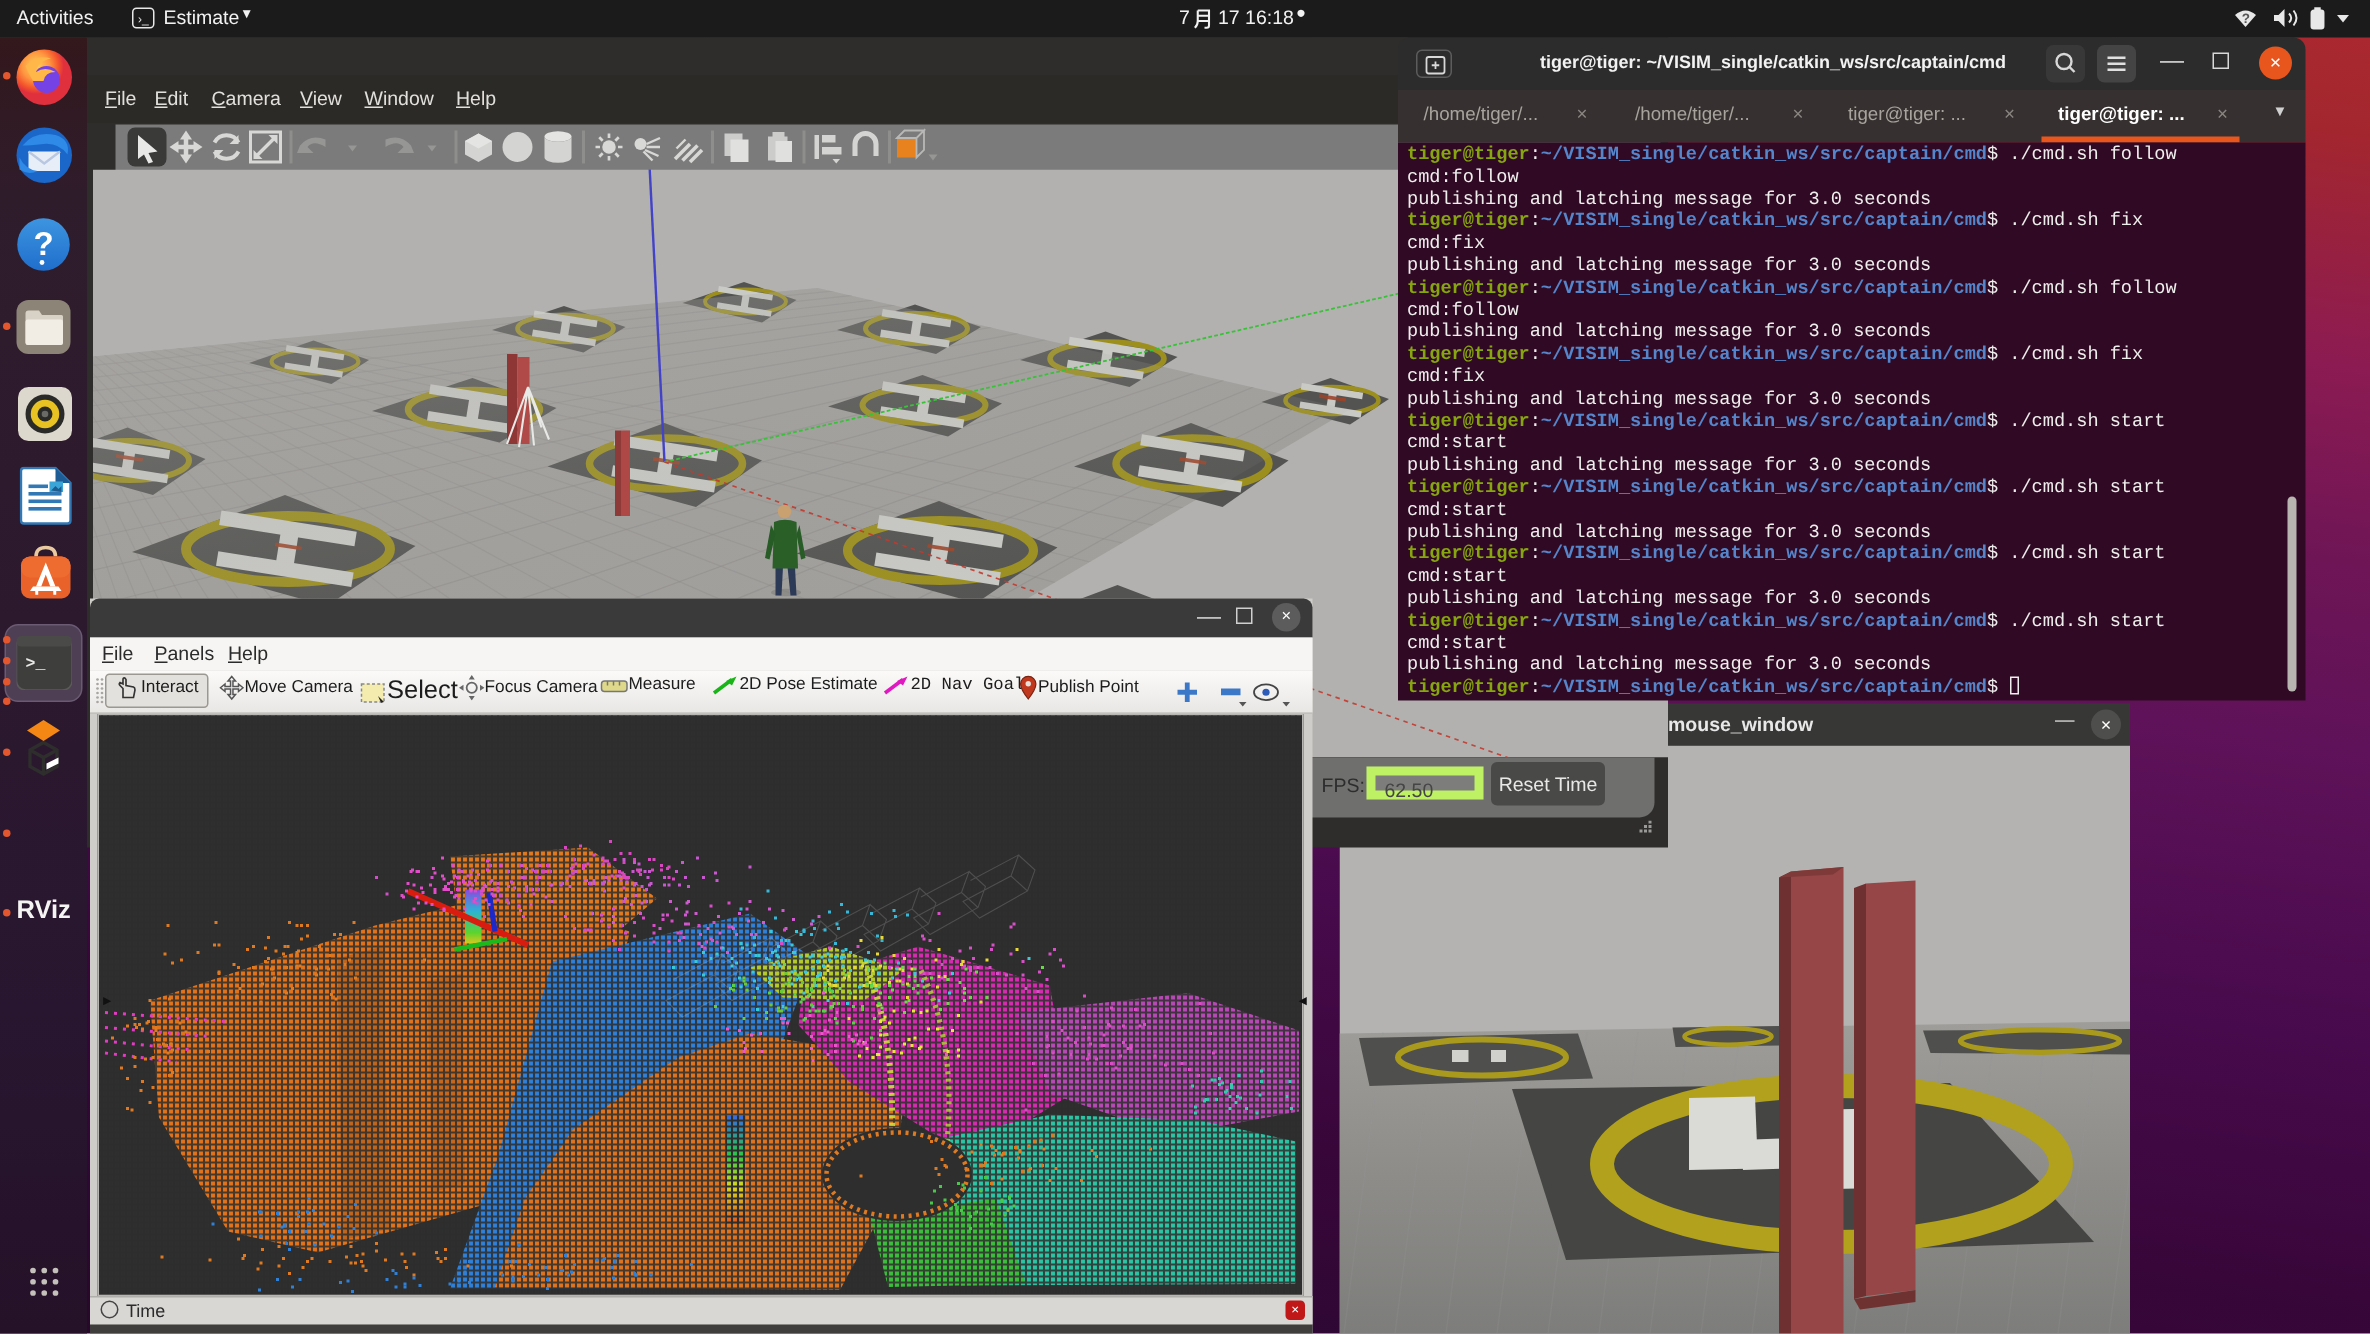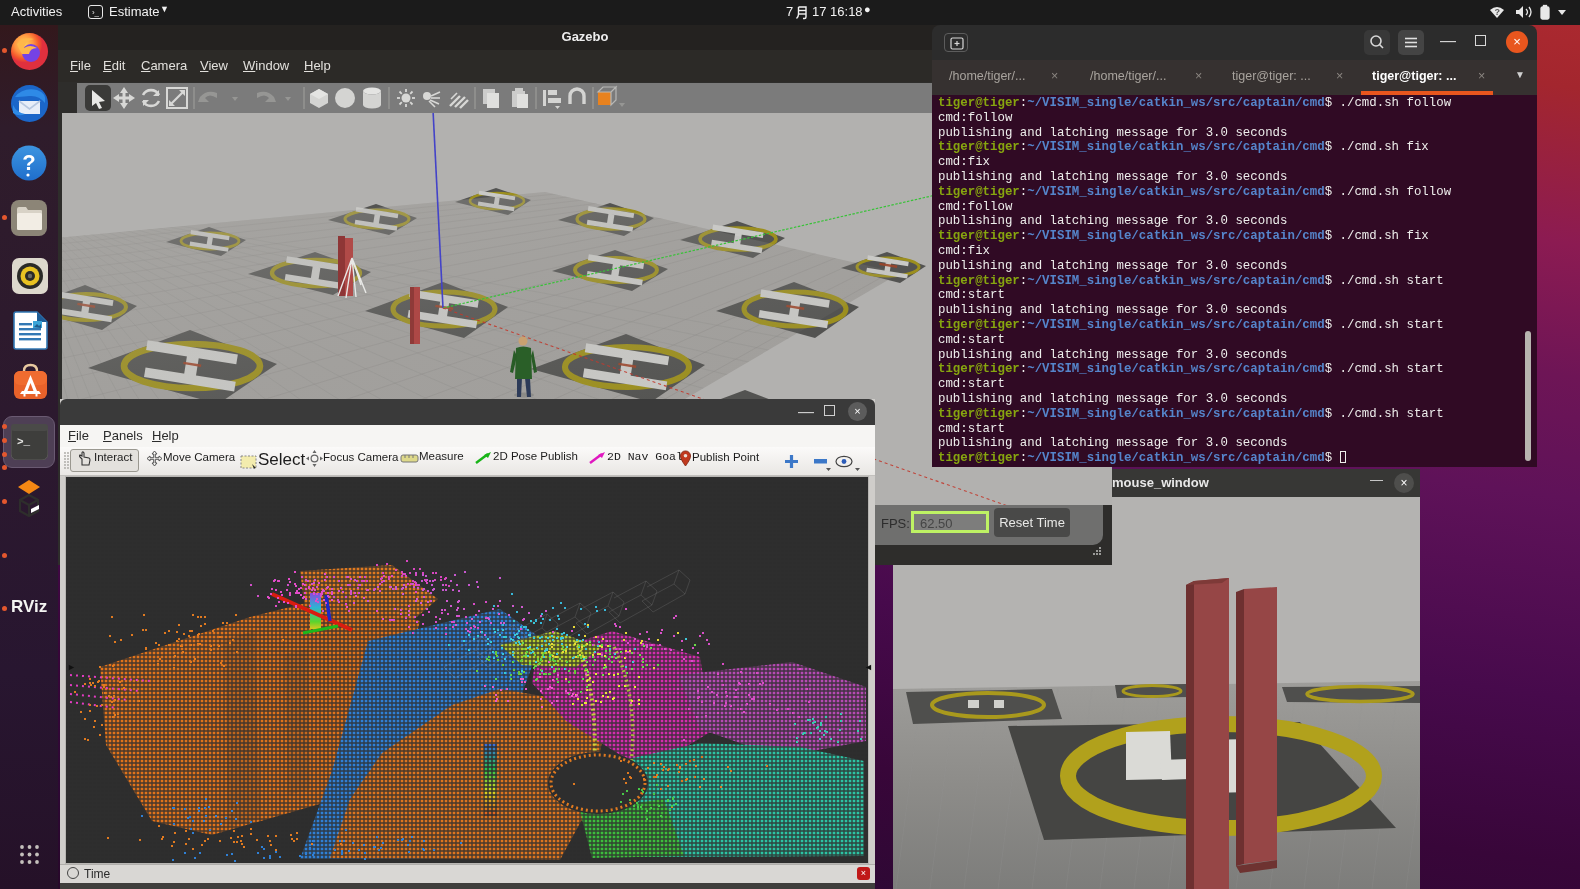--- a/index.html
+++ b/index.html
@@ -51,23 +51,20 @@
 <polygon points="1186,585 1194,581 1194,889 1186,889" fill="#6e3030"></polygon>
 <polygon points="1194,581 1229,578 1229,889 1194,889" fill="#964646"></polygon>
 <polygon points="1186,585 1194,581 1229,578 1222,583" fill="#7e3a38"></polygon>
 <polygon points="1236,592 1244,589 1244,864 1236,866" fill="#6e3030"></polygon>
 <polygon points="1244,589 1277,587 1277,860 1244,864" fill="#964646"></polygon>
 <polygon points="1236,866 1277,860 1277,868 1240,873" fill="#6e3331"></polygon>
   </svg>
 </div>
 
 <div id="gazebo" class="win">
-  <div class="abs" style="left:0;top:0;width:100%;height:25px;background:#242220;">
-    <div class="tbar" style="top:4px;font-size:13px;">Gazebo</div>
-  </div>
   <div class="abs" style="left:0;top:25px;width:100%;height:32px;background:#2c2a27;color:#e2e0dc;font-size:13px;">
     <span class="abs" style="left:12px;top:8px;"><u>F</u>ile</span>
     <span class="abs" style="left:45px;top:8px;"><u>E</u>dit</span>
     <span class="abs" style="left:83px;top:8px;"><u>C</u>amera</span>
     <span class="abs" style="left:142px;top:8px;"><u>V</u>iew</span>
     <span class="abs" style="left:185px;top:8px;"><u>W</u>indow</span>
     <span class="abs" style="left:246px;top:8px;"><u>H</u>elp</span>
   </div>
   <div class="abs" style="left:19px;top:58px;width:1030px;height:31px;background:#7b7b7b;" id="gztoolbar">
     <svg width="1030" height="31">
@@ -290,21 +287,21 @@
 <ellipse cx="524" cy="395" rx="10" ry="2.5" fill="#7a7a76" opacity="0.5"></ellipse>
 <path d="M517 378 L522 378 L521 397 L517 397 Z" fill="#2c3a58"></path>
 <path d="M525 378 L530 378 L531 397 L527 397 Z" fill="#2c3a58"></path>
 <path d="M516 348 Q523 345 531 348 L532 379 L515 379 Z" fill="#2a5f28"></path>
 <path d="M514 350 L510 372 L513 373 L517 356 Z" fill="#285c26"></path>
 <path d="M533 350 L537 372 L534 373 L531 356 Z" fill="#285c26"></path>
 <circle cx="523" cy="341" r="4.5" fill="#c9a171"></circle>
   </svg>
   <div class="abs" style="left:8px;top:480px;width:1037px;height:40px;background:#6f6f6e;border-radius:0 0 10px 10px;">
     <span class="abs" style="left:815px;top:11px;color:#2d2d2d;font-size:13px;">FPS:</span>
-    <span class="abs" style="left:845px;top:6px;width:78px;height:22px;background:#7d7d7c;border:3px solid #bef264;color:#454545;font-size:13px;padding:2px 6px;">62.50</span>
+    <span class="abs" style="left:845px;top:6px;width:78px;height:22px;background:#7d7d7c;border:6px solid #bef264;color:#454545;font-size:13px;padding:2px 6px;">62.50</span>
     <span class="abs" style="left:928px;top:3px;width:76px;height:29px;background:#494948;border-radius:4px;color:#e8e8e6;font-size:13px;text-align:center;line-height:29px;">Reset Time</span>
   </div>
   <svg class="abs" style="left:1033px;top:522px;" width="12" height="12">
       <g fill="#9a9a98">
         <rect x="8" y="0" width="2" height="2"></rect>
         <rect x="5" y="3" width="2" height="2"></rect>
         <rect x="8" y="3" width="2" height="2"></rect>
         <rect x="2" y="6" width="2" height="2"></rect>
         <rect x="5" y="6" width="2" height="2"></rect>
         <rect x="8" y="6" width="2" height="2"></rect>
@@ -338,21 +335,21 @@
           <circle cx="8.5" cy="8.5" r="3.4" fill="none" stroke="#666" stroke-width="1.2"></circle>
           <path d="M8.5 0 L10.5 3 L6.5 3 Z M8.5 17 L10.5 14 L6.5 14 Z M0 8.5 L3 6.5 L3 10.5 Z M17 8.5 L14 6.5 L14 10.5 Z" fill="#666"></path>
         </svg><span style="vertical-align:3px;">Focus Camera</span></div>
       <div class="abs" style="left: 340px; top: 3px; height: 23px; font-size: 11.5px; color: rgb(28, 28, 28); white-space: nowrap;"><svg width="19" height="11" style="vertical-align:-1px">
           <rect x="1" y="2" width="17" height="7" rx="2" fill="#ded98a" stroke="#777"></rect>
           <path d="M5 2 v3 M9 2 v3 M13 2 v3" stroke="#777" stroke-width="1"></path>
         </svg><span style="vertical-align:3px;">Measure</span></div>
       <div class="abs" style="left: 414px; top: 3px; height: 23px; font-size: 11.5px; color: rgb(28, 28, 28); white-space: nowrap;"><svg width="19" height="14" style="vertical-align:-2px">
           <line x1="2" y1="12" x2="14" y2="3" stroke="#18b418" stroke-width="2.4"></line>
           <path d="M17 1 L10 4 L14 7 Z" fill="#18b418"></path>
-        </svg><span style="vertical-align:3px;">2D Pose Publish</span></div>
+        </svg><span style="vertical-align:3px;">2D Pose Estimate</span></div>
       <div class="abs" style="left: 528px; top: 3px; height: 23px; font-size: 11.5px; color: rgb(28, 28, 28); white-space: nowrap; font-family: Liberation Mono, monospace;"><svg width="19" height="14" style="vertical-align:-2px">
           <line x1="2" y1="12" x2="14" y2="3" stroke="#e018c0" stroke-width="2.4"></line>
           <path d="M17 1 L10 4 L14 7 Z" fill="#e018c0"></path>
         </svg><span style="vertical-align:3px;">2D Nav Goal</span></div>
       <div class="abs" style="left: 619px; top: 3px; height: 23px; font-size: 11.5px; color: rgb(28, 28, 28); white-space: nowrap;"><svg width="13" height="17" style="vertical-align:-3px">
           <path d="M6.5 16 C6.5 16 1.4 9.5 1.4 6 A5.1 5.1 0 0 1 11.6 6 C11.6 9.5 6.5 16 6.5 16 Z" fill="#c0391e" stroke="#7c2412" stroke-width="0.8"></path>
           <circle cx="6.5" cy="5.8" r="1.8" fill="#e8e0d8"></circle>
         </svg><span style="vertical-align:3px;">Publish Point</span></div>
       <svg class="abs" style="left:3px;top:3px;" width="8" height="22">
         <circle cx="2" cy="3" r="0.9" fill="#a8a6a2"></circle>
@@ -1487,20 +1484,21 @@
   <div class="abs" style="left:804px;top:263px;color:#111;font-size:9px;">◄</div>
 </div>
 
 <div id="term" class="win">
   <div class="abs" style="left:0;top:0;width:605px;height:35px;background:#2c2c2c;border-radius:8px 8px 0 0;">
     <span class="abs" style="left:12px;top:8px;width:24px;height:19px;border:1px solid #5c5c5c;border-radius:4px;"><svg width="24" height="19">
           <rect x="6" y="4" width="12" height="11" rx="1.5" fill="none" stroke="#d8d8d8" stroke-width="1.2"></rect>
           <line x1="12" y1="7" x2="12" y2="12" stroke="#d8d8d8" stroke-width="1.2"></line>
           <line x1="9.5" y1="9.5" x2="14.5" y2="9.5" stroke="#d8d8d8" stroke-width="1.2"></line>
         </svg></span>
+    <div class="tbar" style="top:9px;font-size:12px;width:500px;color:#f2f2f2;">tiger@tiger: ~/VISIM_single/catkin_ws/src/captain/cmd</div>
     <span class="abs" style="left:432px;top:5px;width:26px;height:25px;background:#383838;border-radius:5px;"><svg width="26" height="25">
           <circle cx="12" cy="11" r="5" fill="none" stroke="#d8d8d8" stroke-width="1.6"></circle>
           <line x1="15.5" y1="14.5" x2="19" y2="18" stroke="#d8d8d8" stroke-width="1.6"></line>
         </svg></span>
     <span class="abs" style="left:466px;top:5px;width:26px;height:25px;background:#444444;border-radius:5px;"><svg width="26" height="25">
           <g stroke="#e0e0e0" stroke-width="1.6">
             <line x1="7" y1="8.5" x2="19" y2="8.5"></line>
             <line x1="7" y1="12.5" x2="19" y2="12.5"></line>
             <line x1="7" y1="16.5" x2="19" y2="16.5"></line>
           </g>

